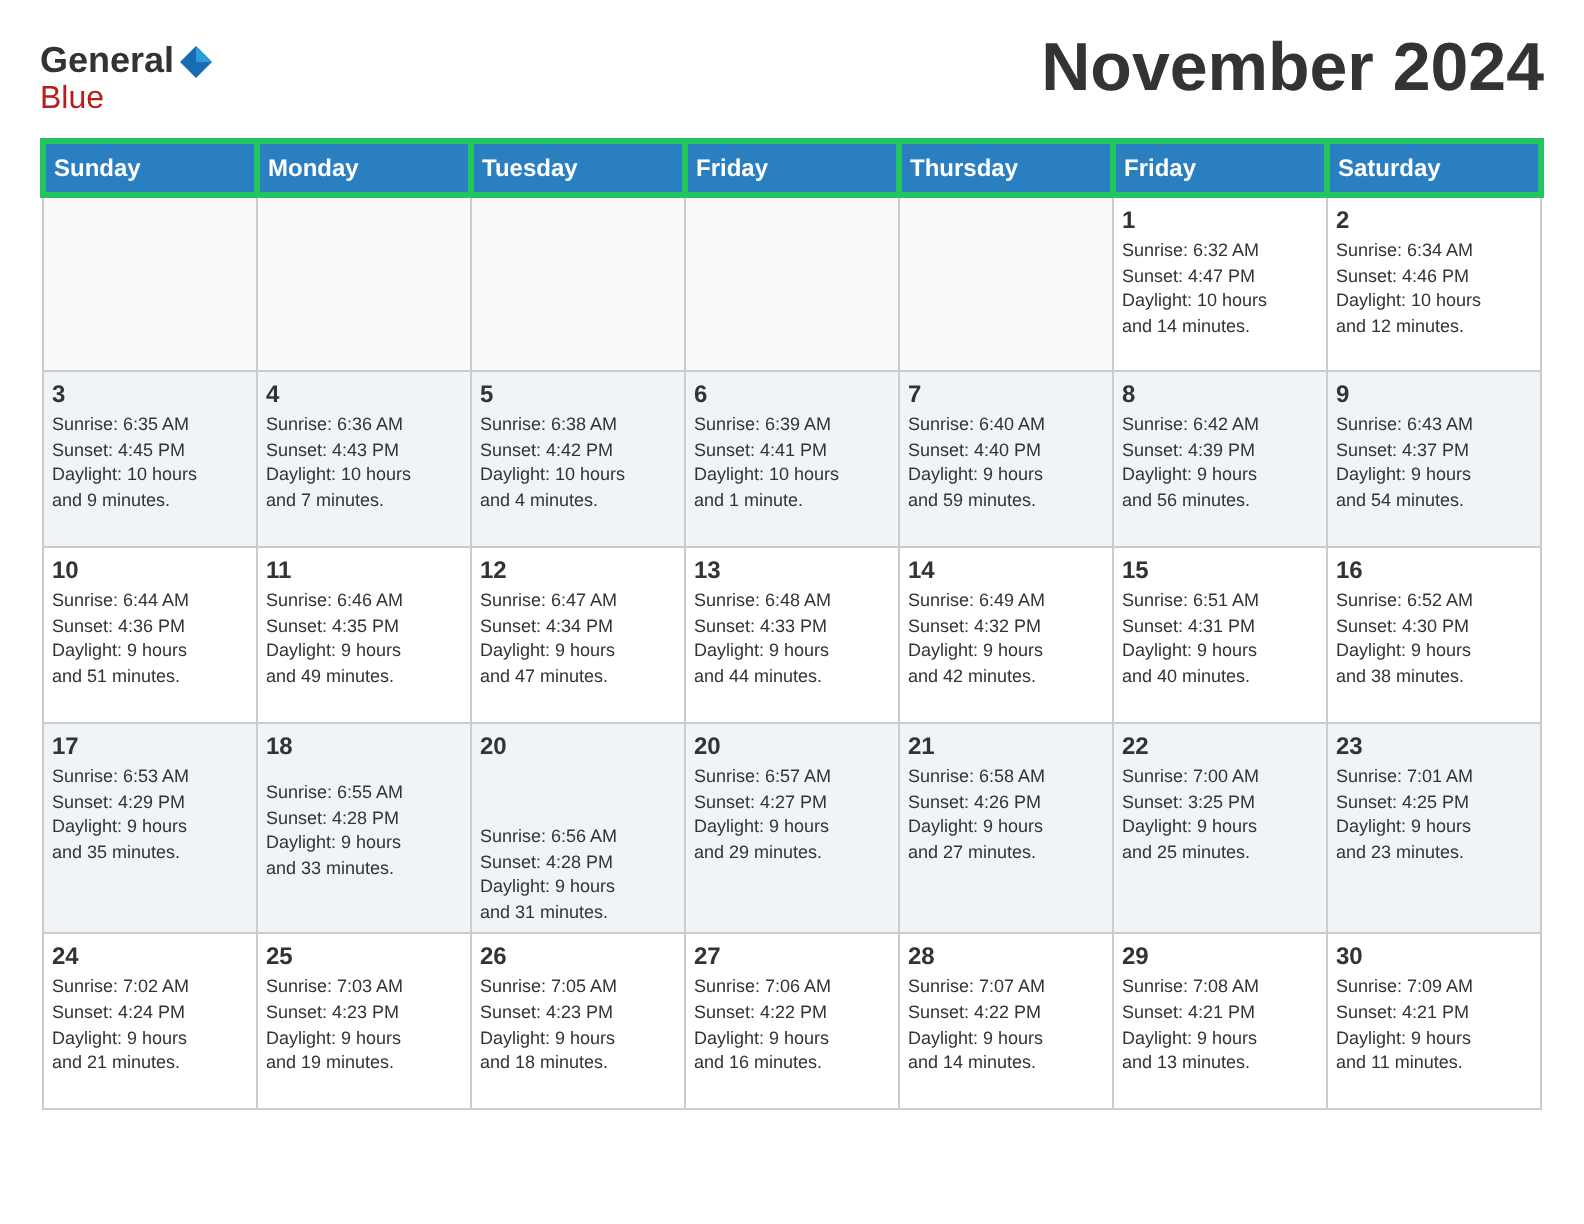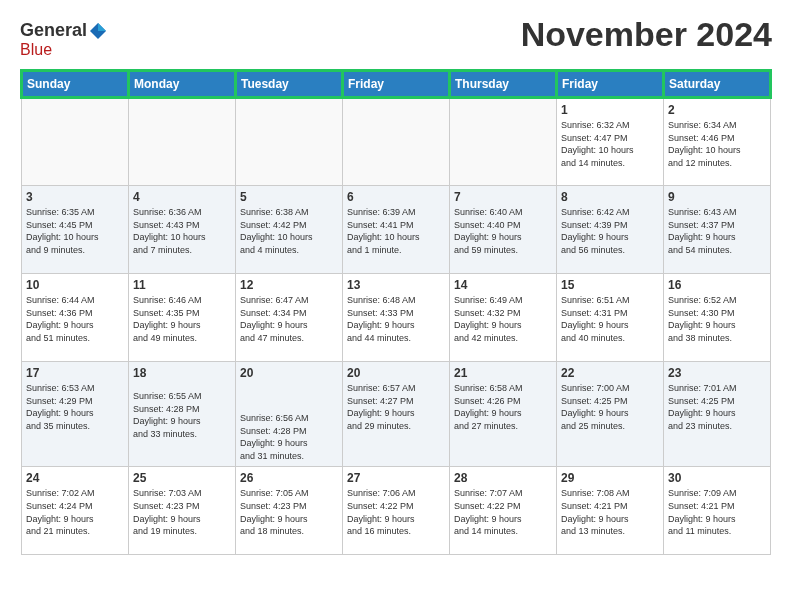--- a/index.html
+++ b/index.html
@@ -293,21 +293,21 @@
           <td>
             <span class="day-number">21</span>
             <div class="day-info" style="white-space: pre-line;">Sunrise: 6:58 AM
 Sunset: 4:26 PM
 Daylight: 9 hours
 and 27 minutes.</div>
           </td>
           <td>
             <span class="day-number">22</span>
             <div class="day-info" style="white-space: pre-line;">Sunrise: 7:00 AM
-Sunset: 4:25 PM
+Sunset: 3:25 PM
 Daylight: 9 hours
 and 25 minutes.</div>
           </td>
           <td>
             <span class="day-number">23</span>
             <div class="day-info" style="white-space: pre-line;">Sunrise: 7:01 AM
 Sunset: 4:25 PM
 Daylight: 9 hours
 and 23 minutes.</div>
           </td>

